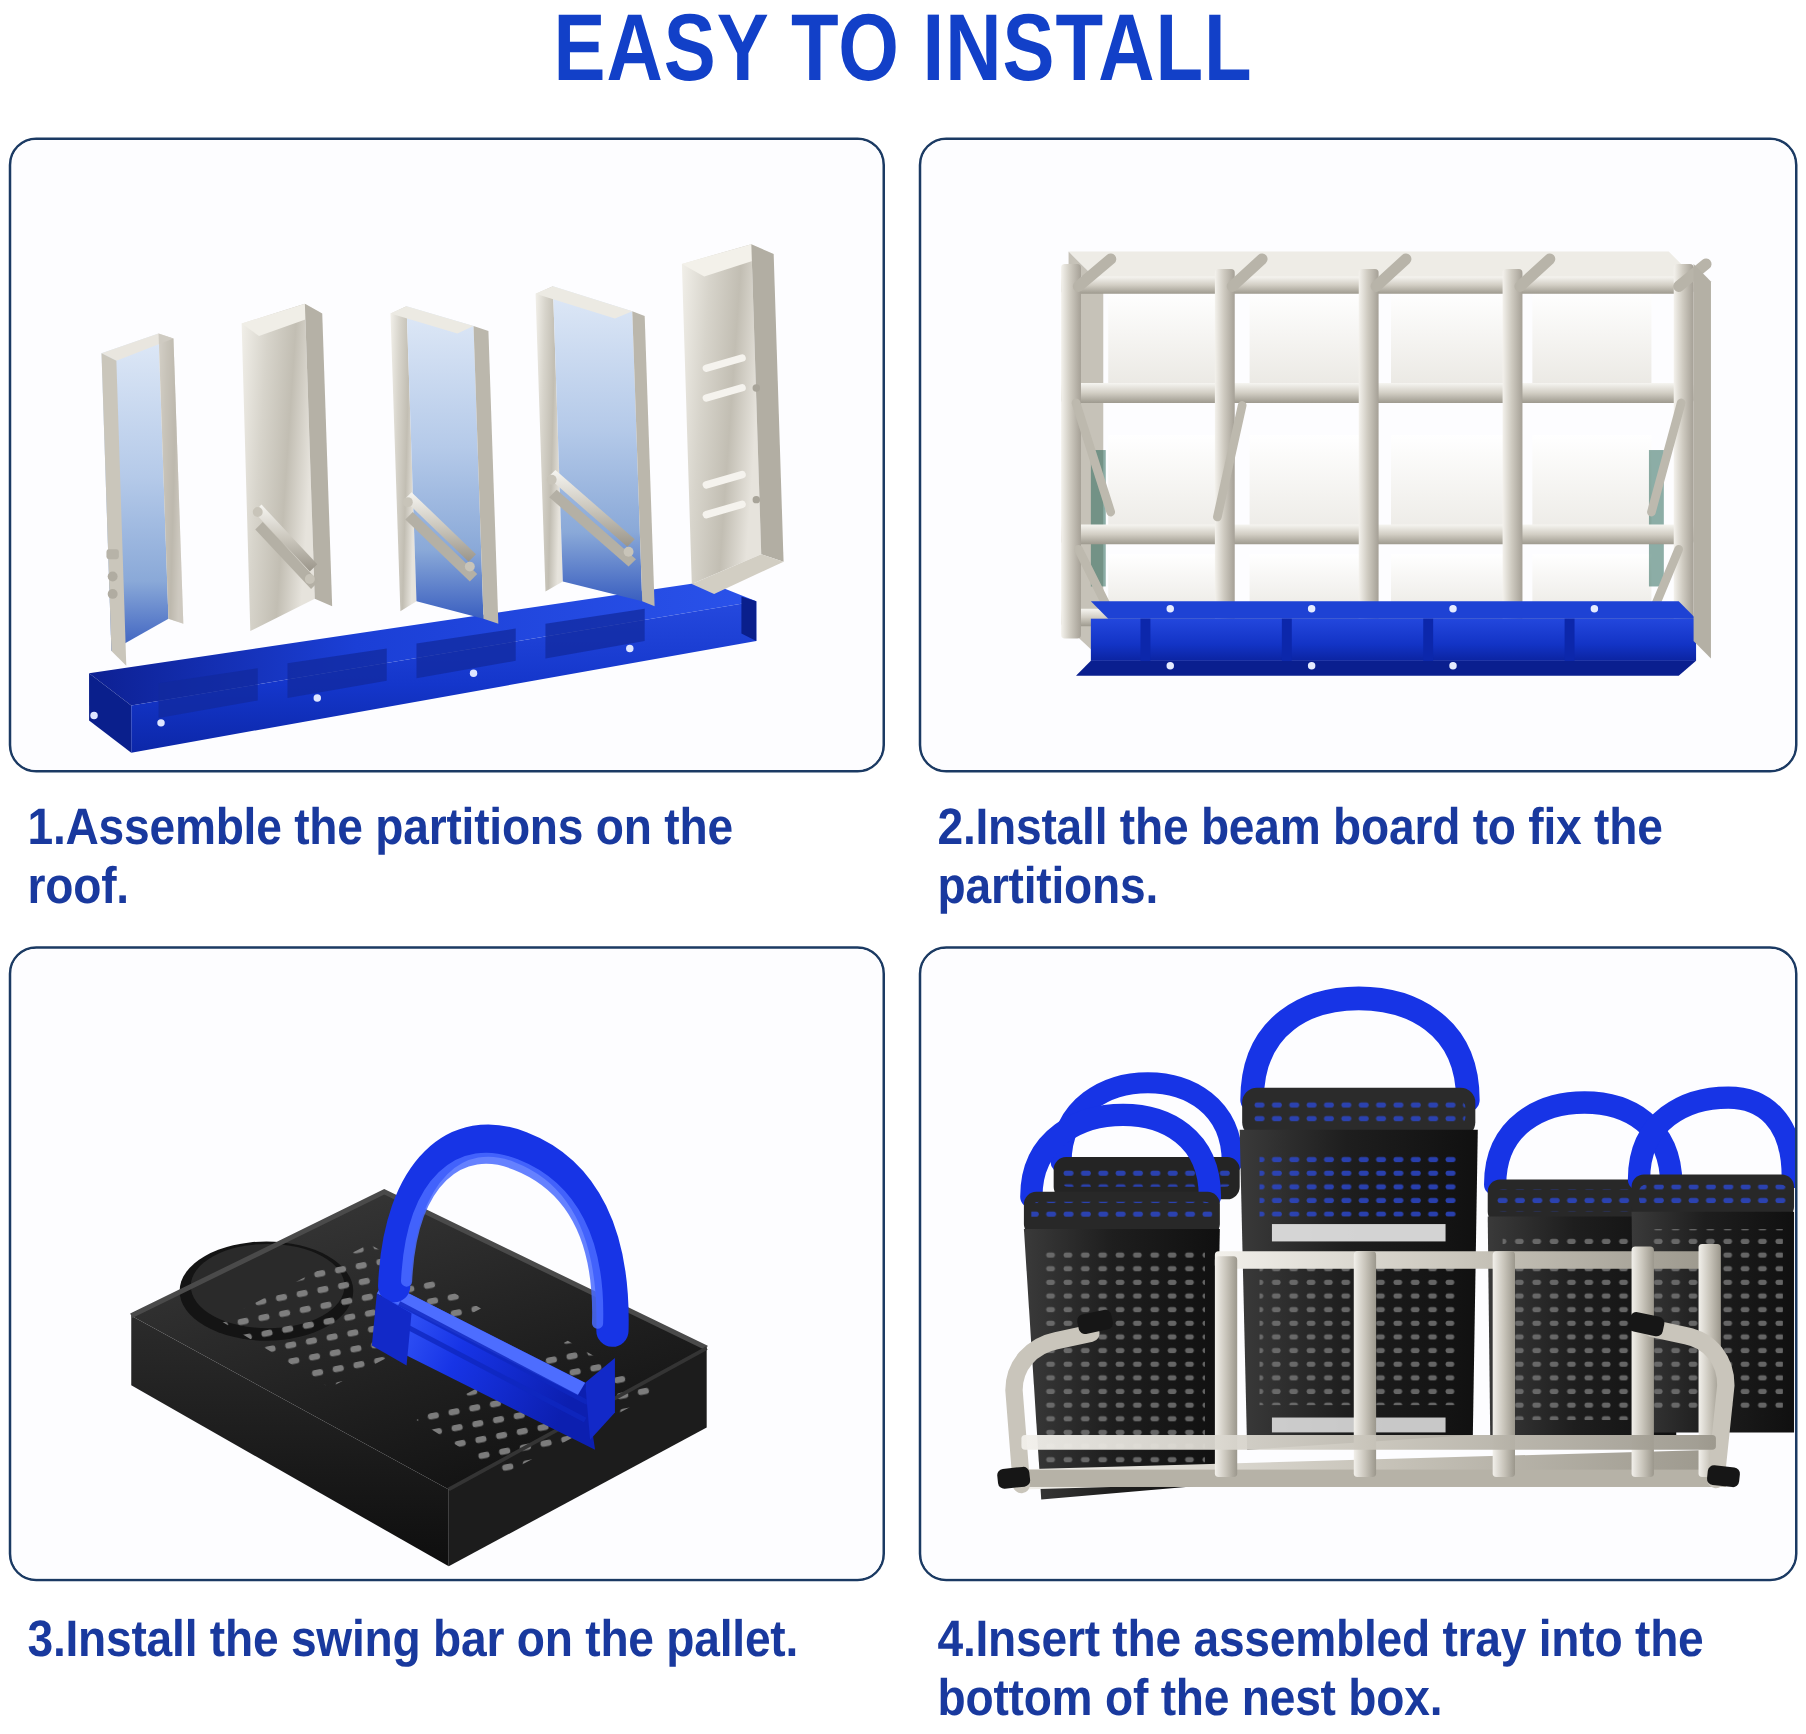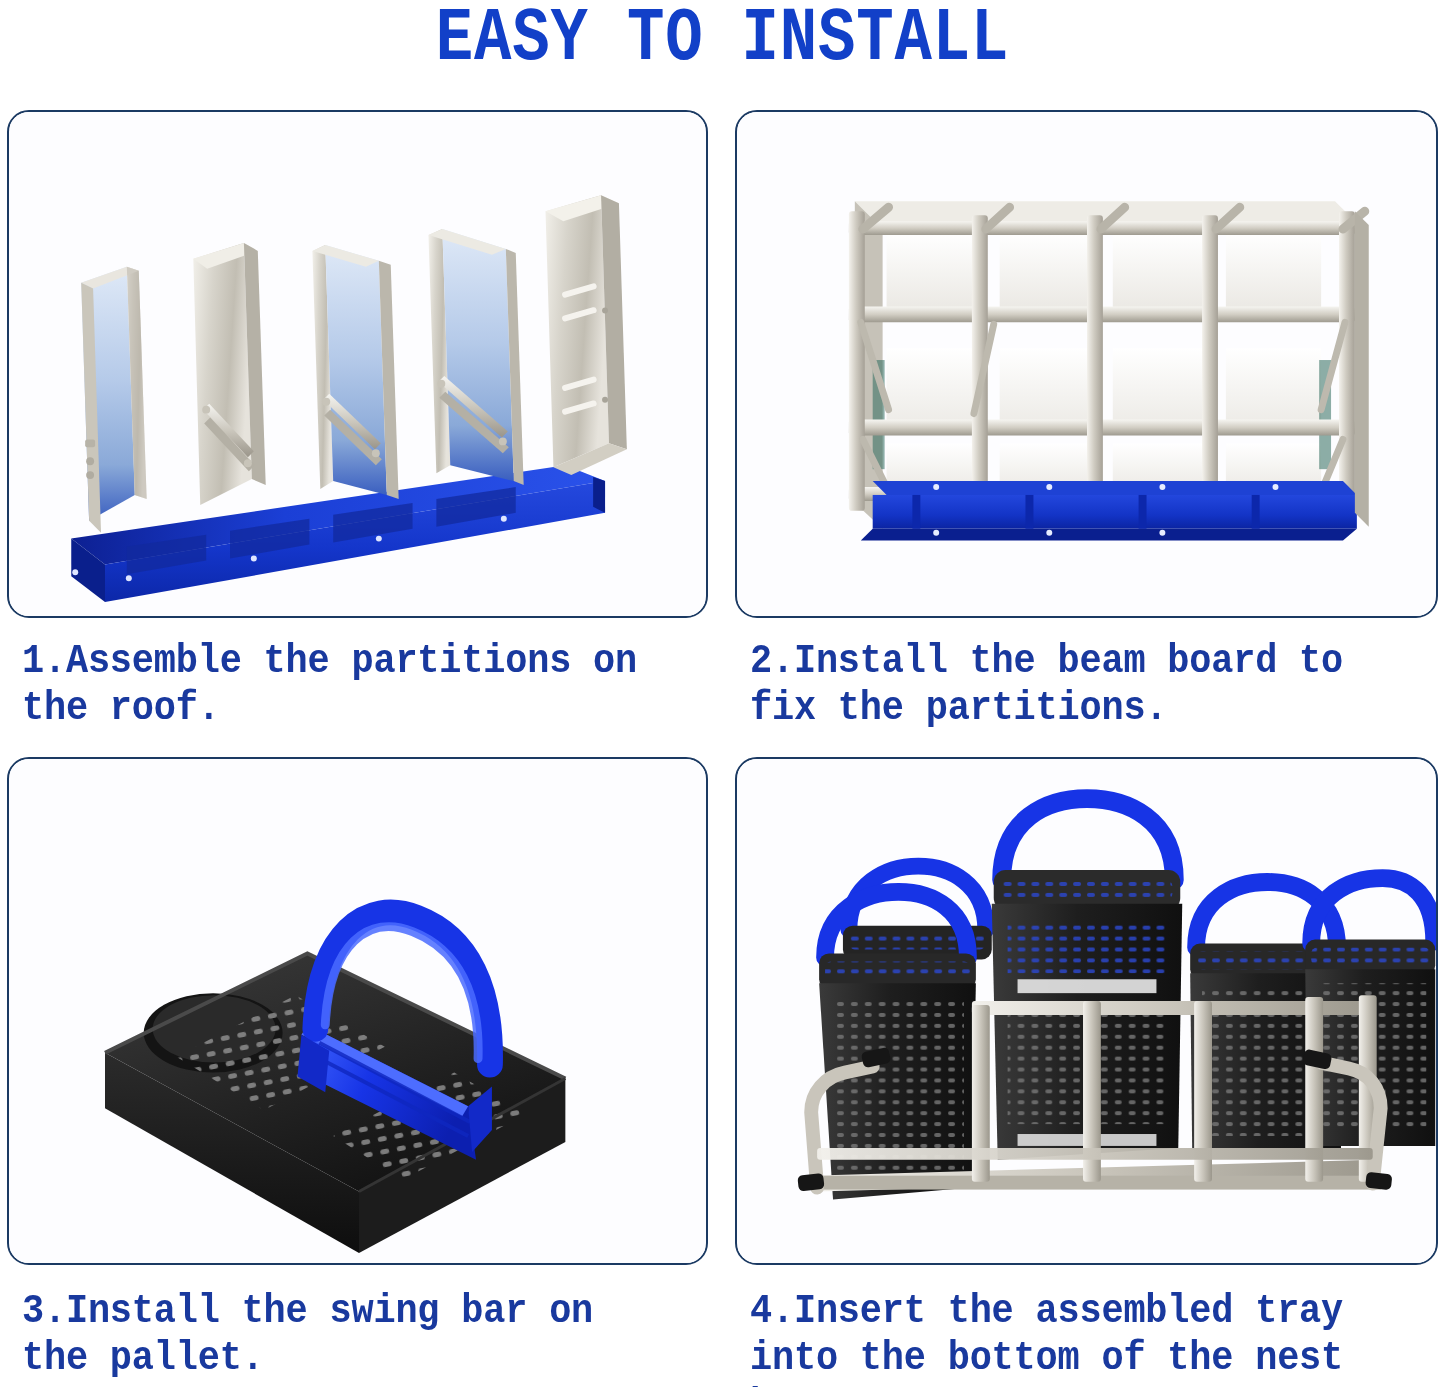--- a/index.html
+++ b/index.html
@@ -10,21 +10,20 @@
     background: #ffffff;
     font-family: "Liberation Sans", sans-serif;
     overflow: hidden;
   }
 
   #page {
     position: relative;
     width: 1445px;
     height: 979px;
     background: #ffffff;
-    font-family: Liberation Mono, monospace;
   }
 
   
   #title {
     position: absolute;
     left: 0;
     top: -6px;
     width: 1445px;
     height: 90px;
     text-align: center;

